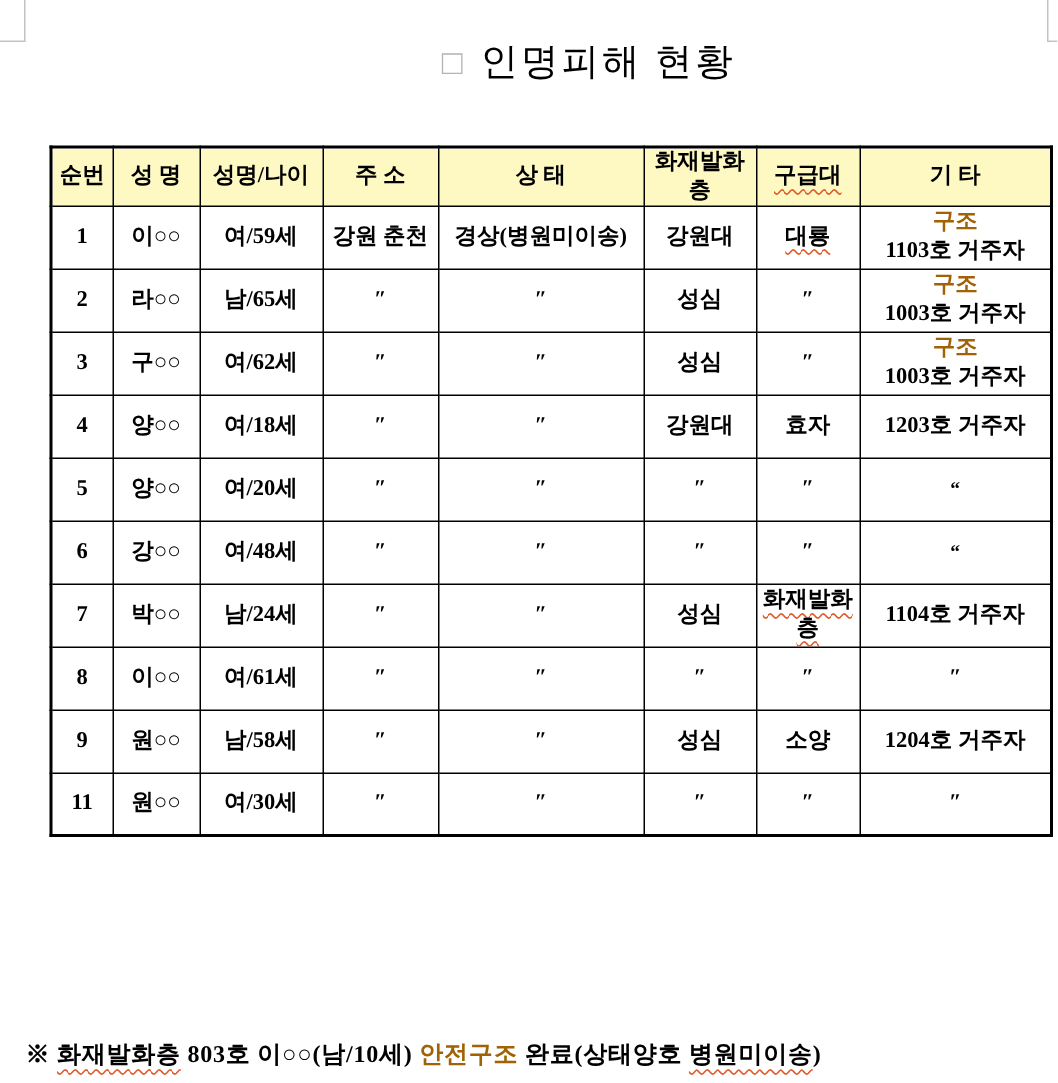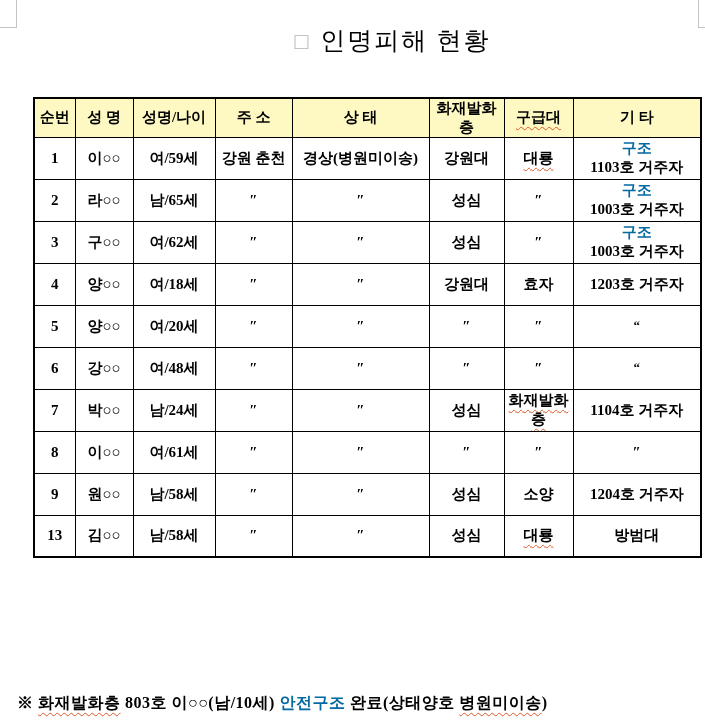--- a/index.html
+++ b/index.html
@@ -40,21 +40,21 @@
     overflow:hidden;
   }
   table.casualty thead tr{height:38px;}
   table.casualty tbody tr{height:42px;}
   table.casualty thead th{background:#fef9c3;font-weight:bold;}
 
   col.w0{width:41px;} col.w1{width:58px;} col.w2{width:82px;}
   col.w3{width:77px;} col.w4{width:137px;} col.w5{width:75px;}
   col.w6{width:69px;} col.w7{width:128px;}
 
-  .blue{color:#0369a1;}
+  .blue{color:#a16207;}
   .wavy{
     text-decoration-line:underline;
     text-decoration-style:wavy;
     text-decoration-color:#e0592a;
     text-decoration-thickness:1px;
     text-underline-offset:4px;
   }
   td.ditto-top{vertical-align:top;font-size:13px;padding-top:3px;line-height:1;}
 
   .footnote{
@@ -191,25 +191,25 @@
         <td>9</td>
         <td>원○○</td>
         <td>남/58세</td>
         <td>″</td>
         <td>″</td>
         <td>성심</td>
         <td>소양</td>
         <td>1204호 거주자</td>
       </tr>
       <tr>
-        <td>13</td>
-        <td>김○○</td>
-        <td>남/58세</td>
-        <td>″</td>
-        <td>″</td>
-        <td>성심</td>
-        <td class="wavy">대룡</td>
-        <td>방범대</td>
+        <td>11</td>
+        <td>원○○</td>
+        <td>여/30세</td>
+        <td>″</td>
+        <td>″</td>
+        <td>″</td>
+        <td>″</td>
+        <td>″</td>
       </tr>
     </tbody>
 </table>
 
 <p class="footnote" id="footnote"><span>※ </span><span class="wavy">화재발화층</span><span> 803호 이○○(남/10세) </span><span class="blue">안전구조</span><span> 완료(상태양호 </span><span class="wavy">병원미이송</span><span>)</span></p>
 
 </body></html>

